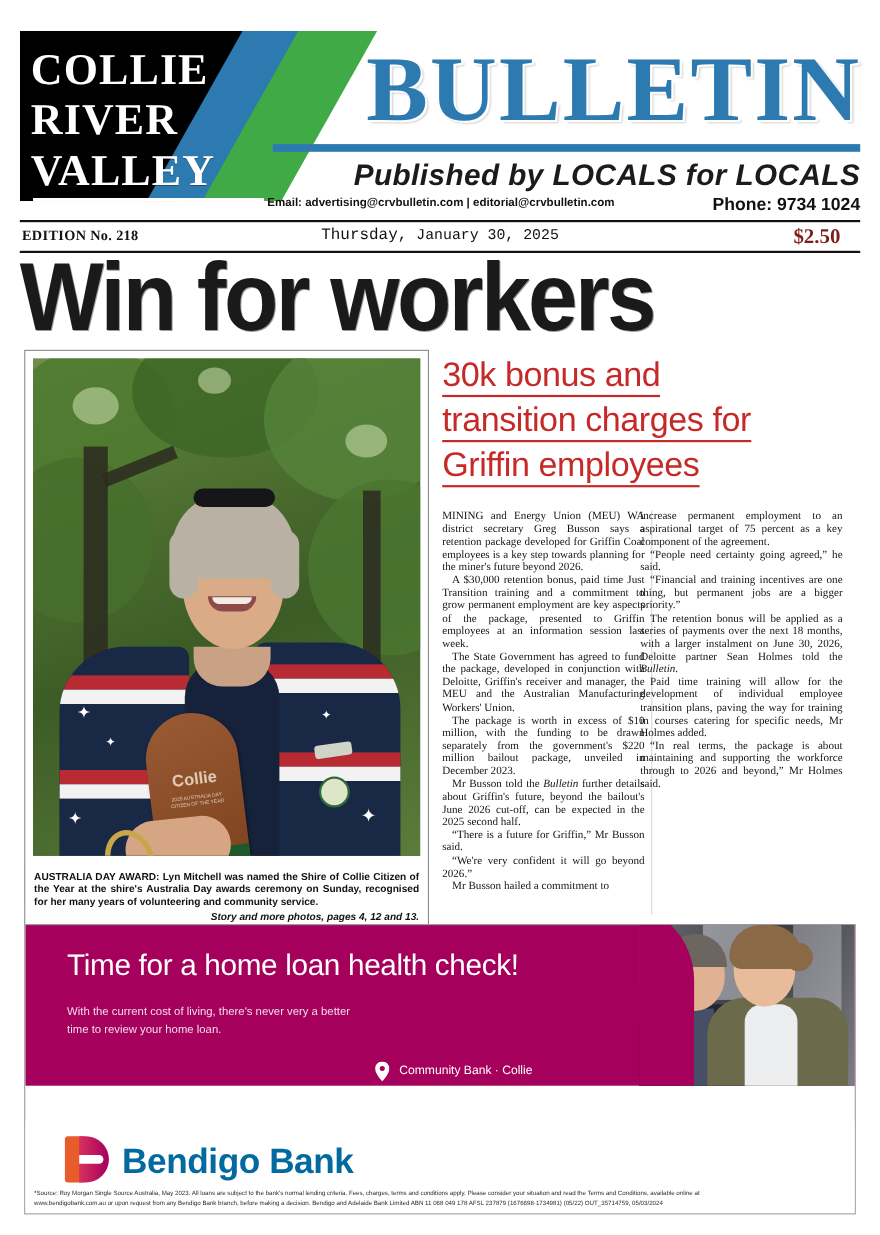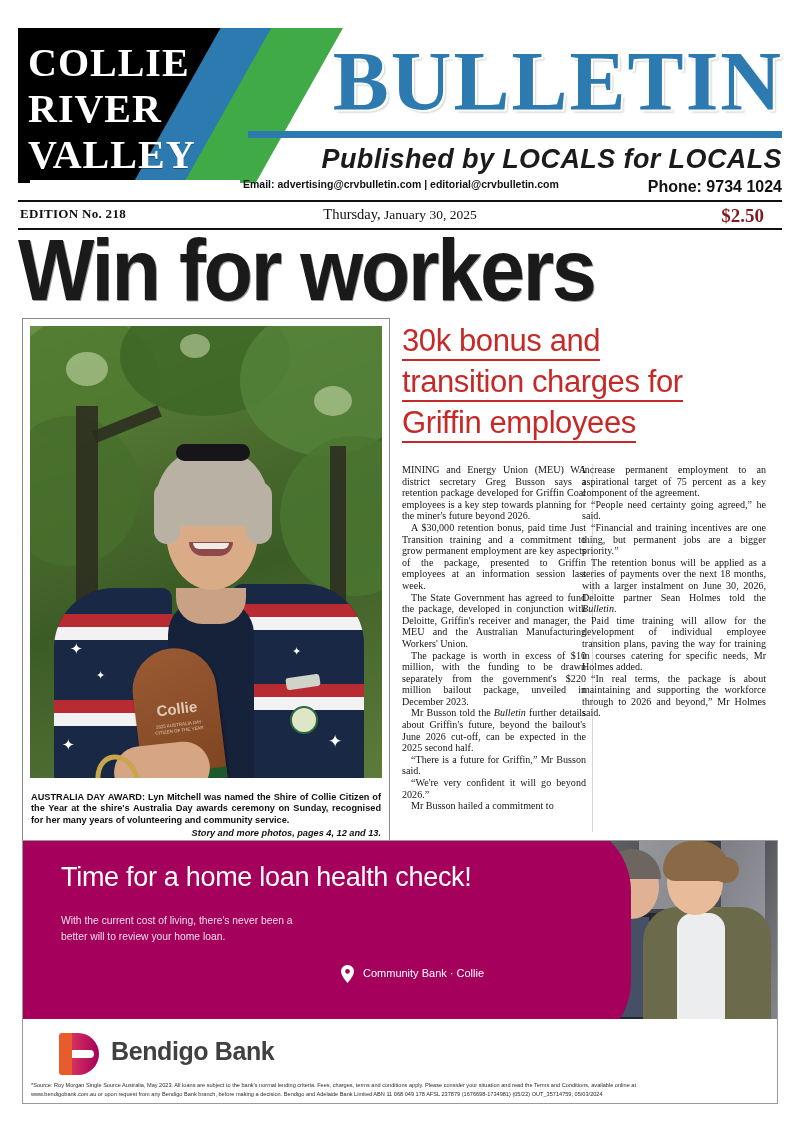--- a/index.html
+++ b/index.html
@@ -49,21 +49,21 @@
     position:absolute;right:0;top:0;
     font-family:"Liberation Sans",sans-serif;font-weight:700;font-size:16px;color:#111;
   }
 
   
   .edbar{position:absolute;left:0;top:182px;width:764px;height:26px;
     border-top:2px solid #111;border-bottom:2px solid #111;}
   .ed-no{position:absolute;left:2px;top:4px;font-family:"Liberation Serif",serif;
     font-weight:700;font-size:13px;letter-spacing:.3px;color:#111;}
   .ed-date{position:absolute;left:0;right:0;top:4px;text-align:center;
-    font-family:Liberation Serif, serif;font-size:13.5px;color:#111;}
+    font-family:Liberation Mono, monospace;font-size:13.5px;color:#111;}
   .ed-date .day{font-size:14.5px;}
   .ed-price{position:absolute;right:18px;top:3px;font-family:"Liberation Serif",serif;
     font-weight:700;font-size:19px;color:#7f1d1d;}
 
   
   .headline{
     position:absolute;left:0;top:206px;width:764px;
     font-family:"Liberation Sans",sans-serif;font-weight:700;
     font-size:88px;line-height:92px;letter-spacing:-2.5px;color:#1a1a1a;
     transform:scaleX(.92);transform-origin:left top;
@@ -144,21 +144,21 @@
   .col.c1{left:0;}
   .col.c2{left:180px;}
   .col p{margin:0;text-indent:9px;}
   .col p.lead{text-indent:0;}
   .col em{font-style:italic;}
   .hairline{position:absolute;left:190px;top:0;width:1px;height:368px;background:#d8d8d8;}
 
   
   .ad{position:absolute;left:4px;top:822px;width:756px;height:264px;
     border:1px solid #9a9a9a;box-sizing:border-box;background:#fff;overflow:hidden;}
-  .ad-top{position:absolute;left:0;top:0;width:754px;height:178px;background:#a4005c;overflow:hidden;}
+  .ad-top{position:absolute;left:0;top:0;width:754px;height:146px;background:#a4005c;overflow:hidden;}
   .ad-photo{position:absolute;right:0;top:0;width:196px;height:178px;overflow:hidden;}
   .ad-photo .bg{position:absolute;inset:0;background:linear-gradient(115deg,#6a6a70,#3b3b42 48%,#85858c 100%);}
   .ad-photo .win{position:absolute;left:58px;top:-6px;width:52px;height:74px;background:#c9ccd2;opacity:.55;}
   .ad-photo .win2{position:absolute;left:140px;top:-10px;width:44px;height:96px;background:#c9ccd2;opacity:.45;}
   .ad-m-head{position:absolute;left:24px;top:14px;width:54px;height:64px;background:#e0b193;border-radius:27px/32px;}
   .ad-m-hair{position:absolute;left:22px;top:8px;width:58px;height:30px;background:#6d6660;border-radius:29px 29px 0 0;}
   .ad-m-body{position:absolute;left:-6px;top:72px;width:112px;height:112px;background:#212733;border-radius:36px 26px 0 0;}
   .ad-m-shirt{position:absolute;left:34px;top:76px;width:34px;height:100px;background:#455066;}
   .ad-w-head{position:absolute;left:86px;top:8px;width:56px;height:66px;background:#e8bb9b;border-radius:28px/33px;}
   .ad-w-hair{position:absolute;left:82px;top:0px;width:66px;height:40px;background:#8a6a46;border-radius:33px 33px 14px 14px;}
@@ -182,21 +182,21 @@
 
   .ad-bot{position:absolute;left:0;top:178px;width:754px;height:84px;background:#fff;}
   .logo{position:absolute;left:36px;top:14px;width:40px;height:42px;}
   .logo .b1{position:absolute;left:0;top:0;width:17px;height:42px;background:#e85b2a;
     border-radius:3px 0 0 3px;}
   .logo .b2{position:absolute;left:13px;top:0;width:27px;height:42px;
     background:linear-gradient(90deg,#d6315e,#a4005c);
     border-radius:0 21px 21px 0;}
   .logo .b3{position:absolute;left:13px;top:17px;width:22px;height:8px;background:#fff;border-radius:0 4px 4px 0;}
   .logo-text{position:absolute;left:88px;top:18px;
-    font-family:"Liberation Sans",sans-serif;font-weight:700;font-size:25px;color:#404040;letter-spacing:-.4px;}
+    font-family:"Liberation Sans",sans-serif;font-weight:700;font-size:32px;color:#0369a1;letter-spacing:-.4px;}
   .ad-fine{position:absolute;left:8px;top:62px;width:738px;
     font-family:"Liberation Sans",sans-serif;font-size:5.6px;line-height:9px;color:#2b2b2b;}
   .ad-fine div{white-space:nowrap;}
 </style>
 </head>
 <body>
 
 <div class="page">
 <div class="sheet">
 
@@ -339,21 +339,21 @@
         <div class="ad-m-head"></div>
         <div class="ad-m-hair"></div>
         <div class="ad-w-head"></div>
         <div class="ad-w-hair"></div>
         <div class="ad-w-bun"></div>
         <div class="ad-curve"></div>
       </div>
 
       <div class="ad-h">Time for a home loan health check!</div>
       <div class="ad-b1">
-        <p>With the current cost of living, there's never been a better will to review your home loan.</p>
+        <p>With the current cost of living, there's never very a better time to review your home loan.</p>
       </div>
       <div class="ad-branch">
         <svg class="pin" viewBox="0 0 13 18">
           <path d="M6.5 0C2.9 0 0 2.9 0 6.5 0 11 6.5 18 6.5 18S13 11 13 6.5C13 2.9 10.1 0 6.5 0z" fill="#ffffff"></path>
           <circle cx="6.5" cy="6.4" r="2.3" fill="#a4005c"></circle>
         </svg>
         <span class="lbl">Community Bank · Collie</span>
       </div>
     </div>
 

